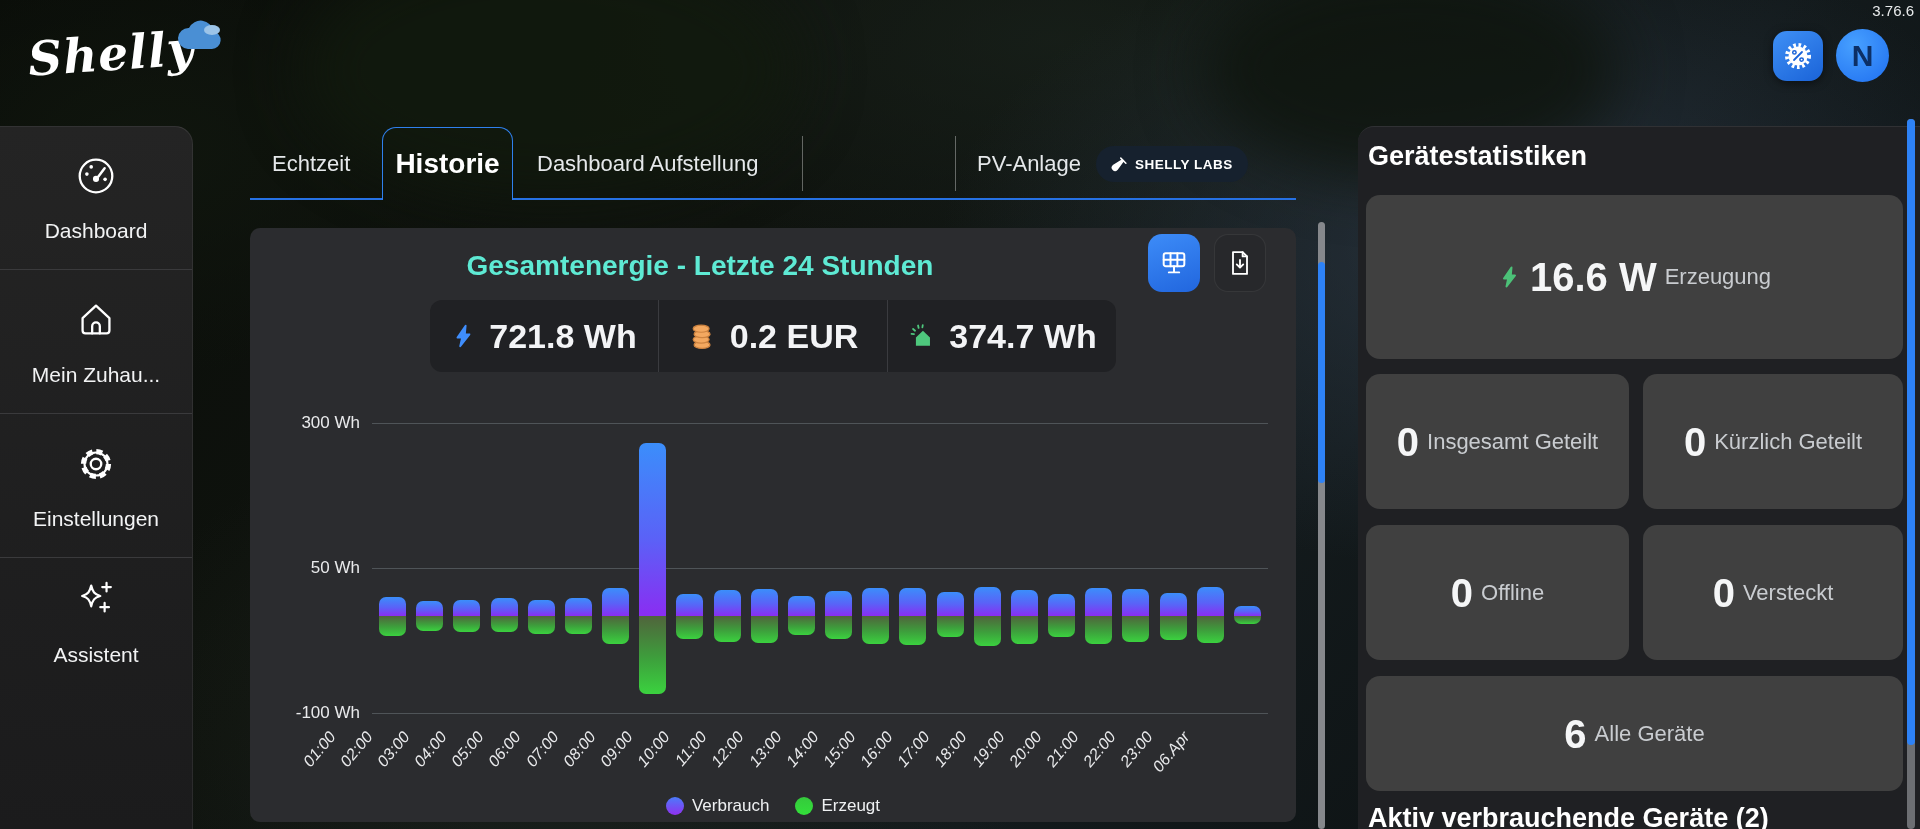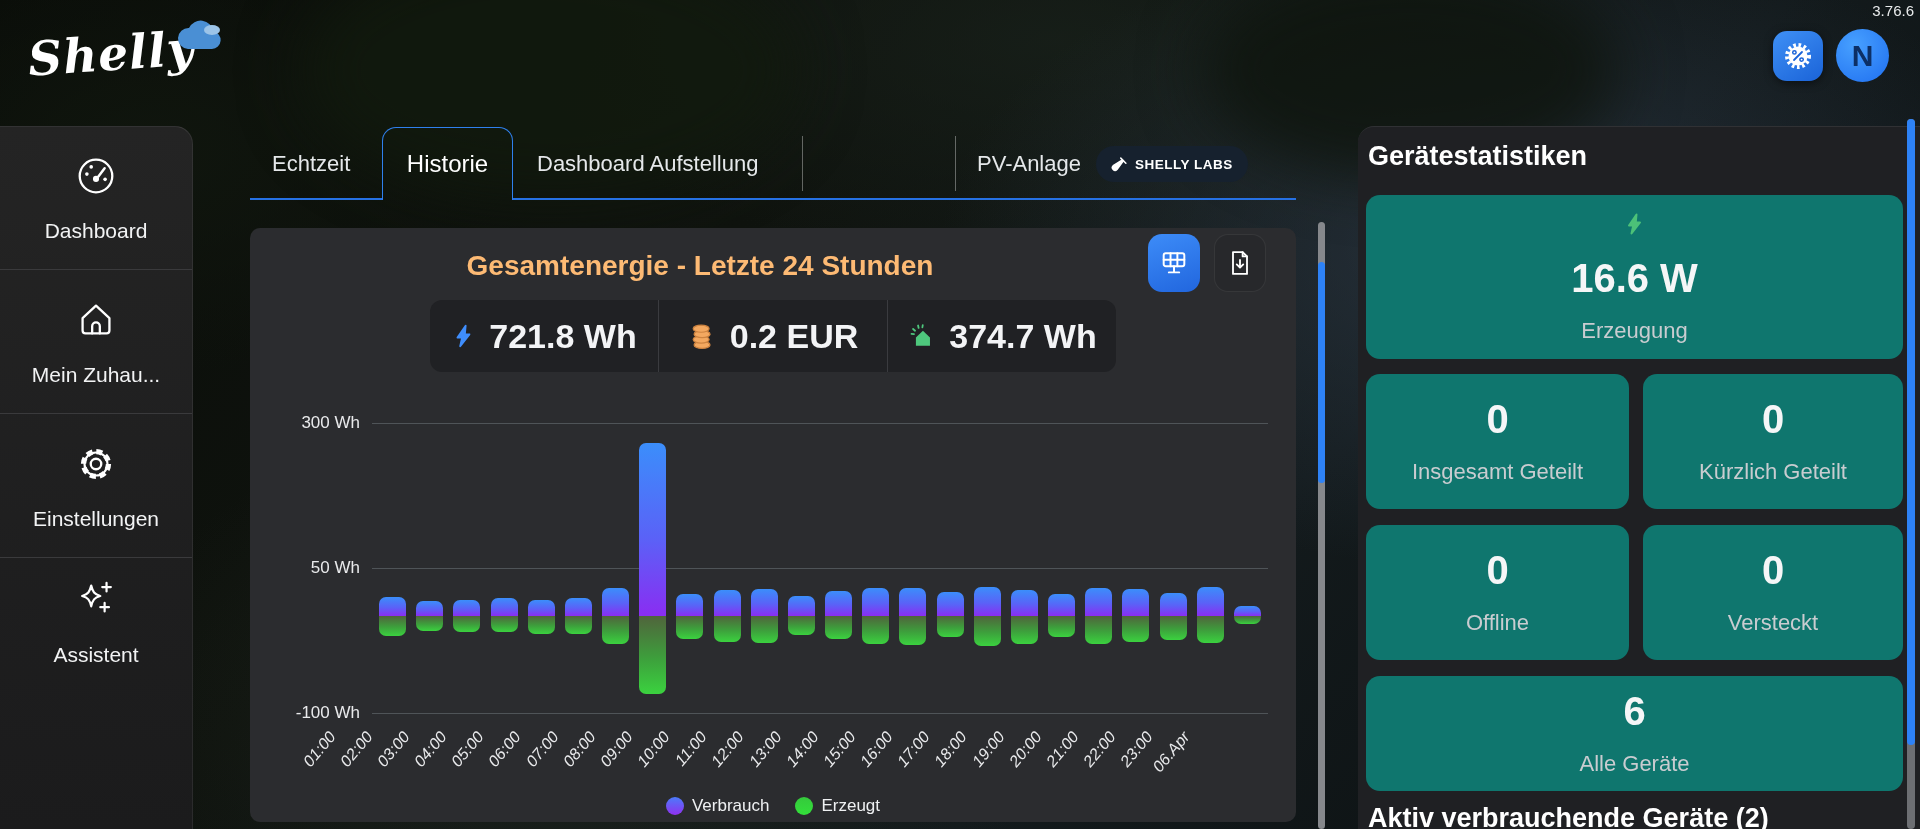--- a/index.html
+++ b/index.html
@@ -41,30 +41,30 @@
                 background:#2e7ef5; border-radius:4px 0 0 4px; }
 
   
   .tabbar { position:absolute; left:250px; top:127px; width:1046px; height:73px; }
   .tab-underline { position:absolute; bottom:0; height:2px; background:#2671e4; }
   .tab { position:absolute; top:0; height:73px; display:flex; align-items:center; color:#e5e8ea;
          font-size:22px; cursor:pointer; white-space:nowrap; }
   .tab-active-box { position:absolute; left:132px; top:0; width:131px; height:73px;
                     border:1.5px solid #2f80ed; border-bottom:none; border-radius:14px 14px 0 0;
                     display:flex; align-items:center; justify-content:center; cursor:pointer; }
-  .tab-active-box span { color:#fff; font-weight:normal; font-size:24px; }
+  .tab-active-box span { color:#fff; font-weight:bold; font-size:28px; }
   .tab-divider { position:absolute; top:9px; width:1px; height:55px; background:rgba(255,255,255,.35); }
   .labs-badge { position:absolute; left:846px; top:19px; height:36px; border-radius:18px; background:#16212e;
                 display:flex; align-items:center; gap:7px; padding:0 15px; cursor:pointer; }
   .labs-badge span { color:#fff; font-size:13.5px; font-weight:bold; letter-spacing:.5px; }
 
   
   .chart-panel { position:absolute; left:250px; top:228px; width:1046px; height:594px;
                  background:#2b2c2f; border-radius:10px; overflow:hidden; }
-  .chart-title { position:absolute; left:0; right:146px; top:22px; text-align:center; color:#fdba74;
+  .chart-title { position:absolute; left:0; right:146px; top:22px; text-align:center; color:#5eead4;
                  font-size:28px; font-weight:bold; }
   .icon-btn { position:absolute; top:6px; width:52px; height:58px; border-radius:14px; display:flex;
               align-items:center; justify-content:center; cursor:pointer; }
   .btn-solar { left:898px; background:linear-gradient(160deg,#3d8cf8,#2166de); }
   .btn-download { left:964px; background:#27282b; border:1px solid rgba(255,255,255,.07); }
   .statsbar { position:absolute; left:180px; top:72px; width:686px; height:72px; background:#202124;
               border-radius:12px; display:flex; }
   .stat-cell { flex:1; display:flex; align-items:center; justify-content:center; gap:12px;
                border-right:1px solid #3a3b3f; }
   .stat-cell:last-child { border-right:none; }
@@ -86,22 +86,22 @@
 
   
   .scroll-track { position:absolute; border-radius:4px; background:#86888c; }
   .scroll-thumb { position:absolute; border-radius:4px; background:#2e82f6; }
 
   
   .right-panel { position:absolute; left:1358px; top:126px; width:562px; height:703px;
                  background:#1f2023; border-radius:16px 0 0 0; border-top:1px solid rgba(255,255,255,.08);
                  overflow:hidden; }
   .rp-heading { position:absolute; left:10px; color:#fff; font-size:27px; font-weight:bold; }
-  .rp-card { position:absolute; background:#0f766e; border-radius:14px; display:flex; flex-direction:column;
-             align-items:center; justify-content:center; gap:20px; }
+  .rp-card { position:absolute; background:#404040; border-radius:14px; display:flex; flex-direction:row;
+             align-items:center; justify-content:center; gap:8px; }
   .rp-value { color:#f5f6f7; font-size:40px; font-weight:bold; line-height:1; }
   .rp-label { color:#c9ccd0; font-size:22px; }
 </style>
 </head>
 <body>
 
 <div class="app">
 
   <div class="blob" style="left:300px;top:-60px;width:500px;height:260px;background:rgba(18,26,14,.8);"></div>
   <div class="blob" style="left:1200px;top:-40px;width:420px;height:220px;background:rgba(14,20,12,.8);"></div>

